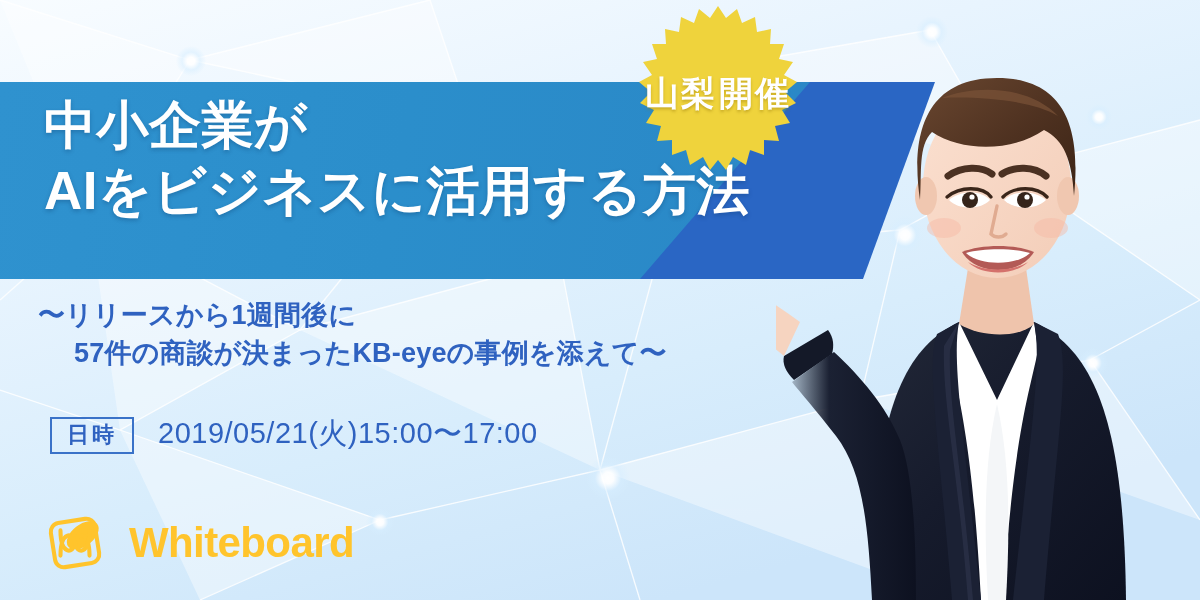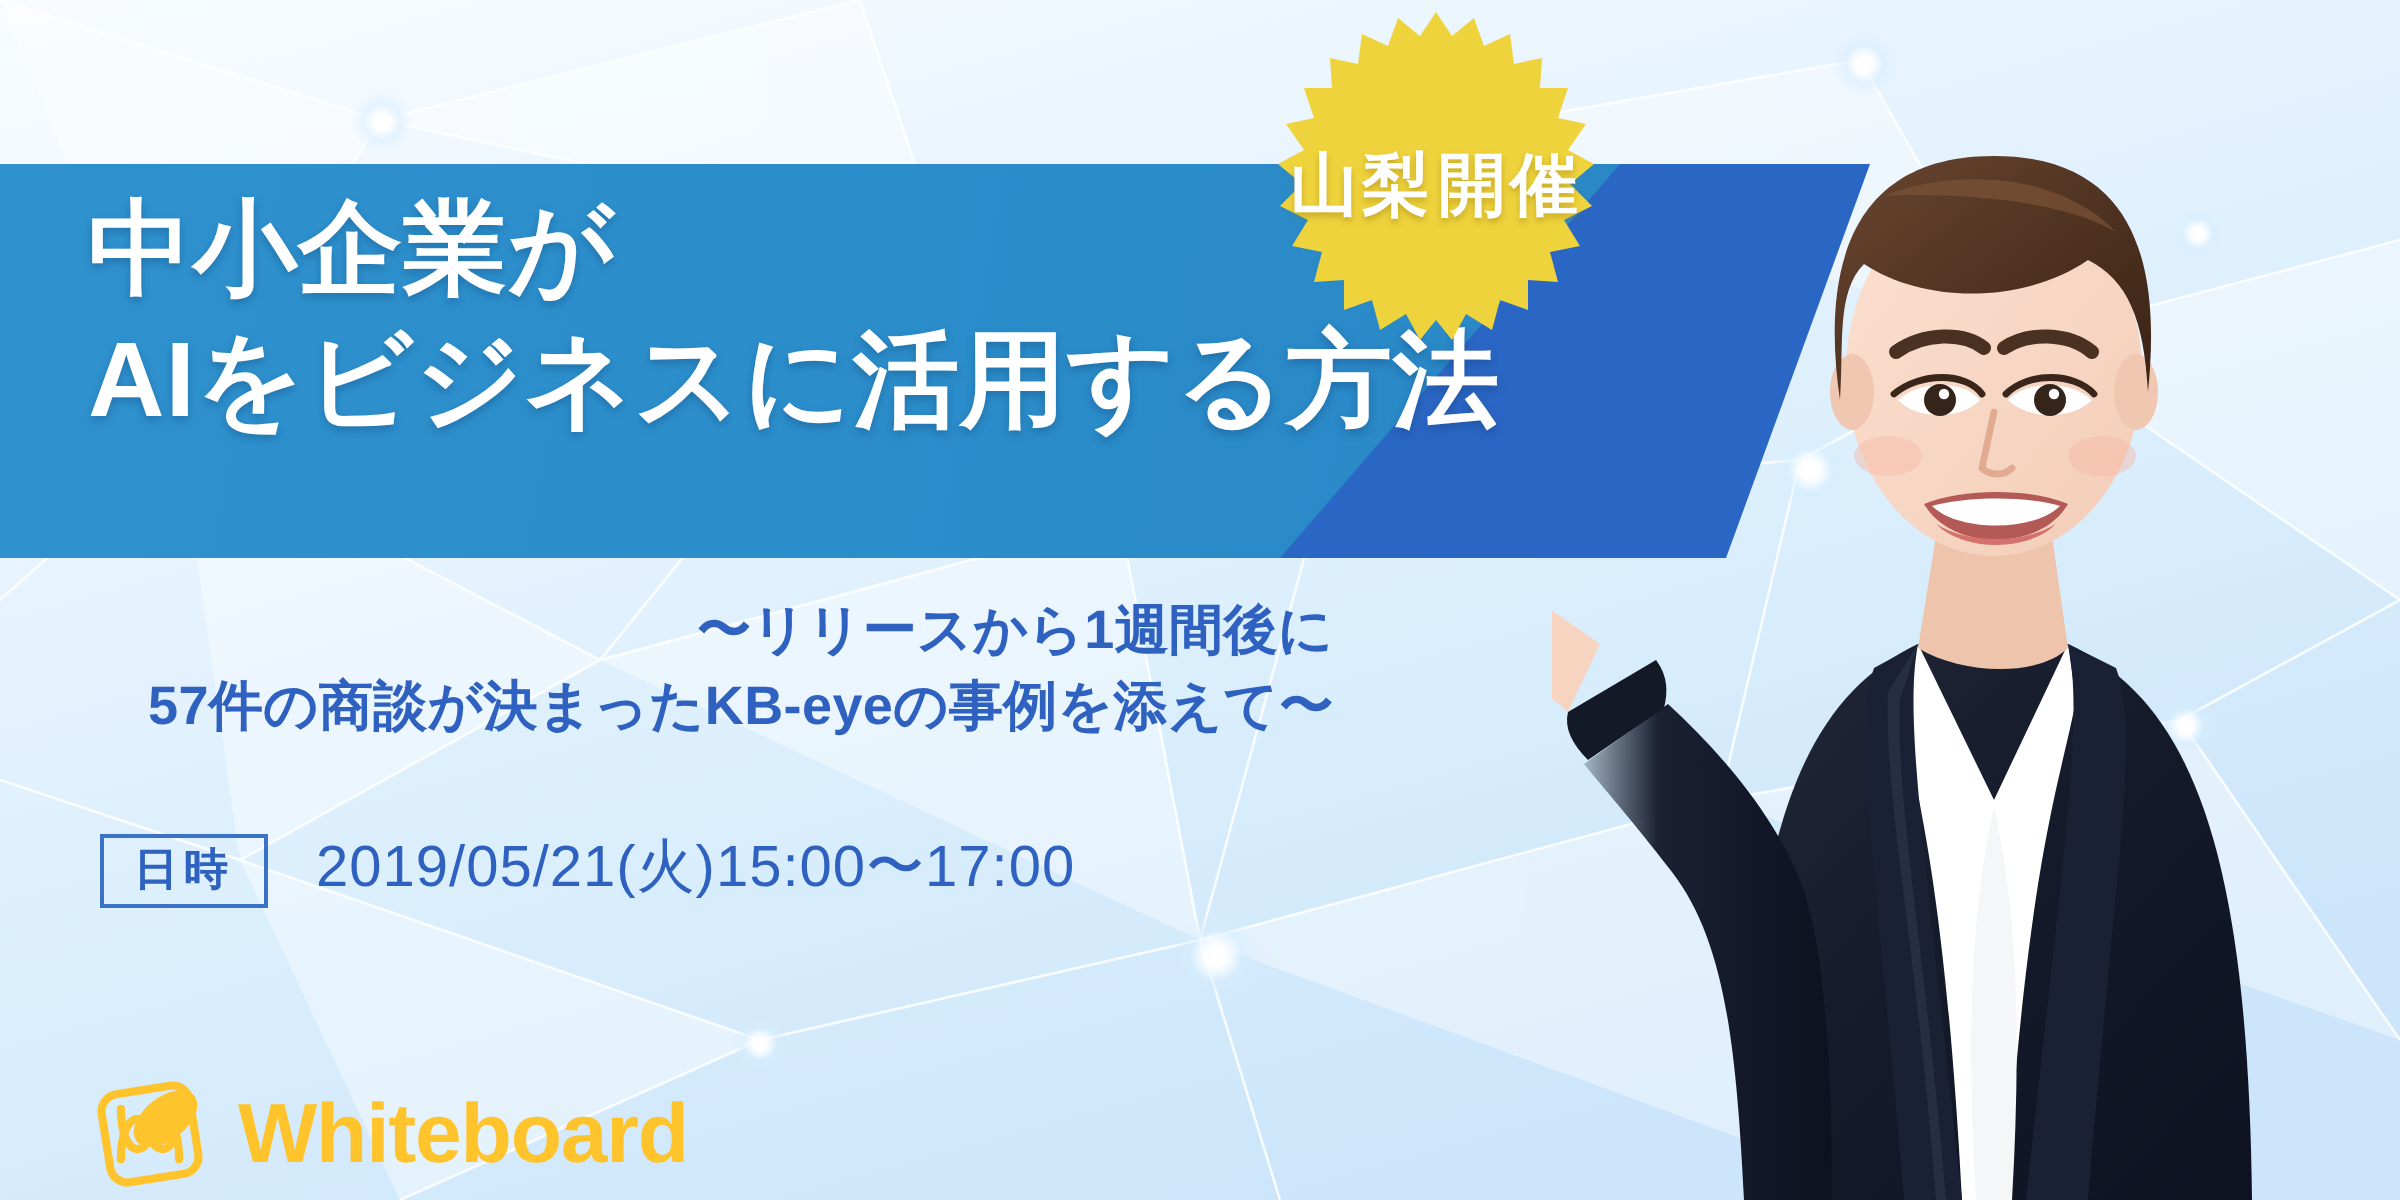--- a/index.html
+++ b/index.html
@@ -46,33 +46,33 @@
   .badge-text{
     position:absolute;inset:0;display:flex;
     align-items:center;justify-content:center;gap:2px;
     color:#ffffff;font-weight:700;font-size:34px;line-height:1.12;
     letter-spacing:2px;
     text-shadow:0 2px 3px rgba(150,120,10,.45);
   }
 
   
   .subtitle{position:absolute;left:38px;top:296px;z-index:6;color:#2f62c0;
-    font-size:27px;font-weight:700;line-height:1.42;letter-spacing:.2px;white-space:nowrap;text-align:right;}
+    font-size:27px;font-weight:700;line-height:1.42;letter-spacing:.2px;white-space:nowrap;}
   .sub2{padding-left:36px;}
 
   
   .daterow{position:absolute;left:50px;top:414px;z-index:6;display:flex;align-items:flex-end;gap:24px;}
   .date-label{
     border:2px solid #3a72c8;color:#2f62c0;font-weight:700;font-size:22px;
     padding:5px 15px 6px;letter-spacing:3px;line-height:1;
   }
   .date-value{color:#2f62c0;font-weight:400;font-size:29px;letter-spacing:.5px;white-space:nowrap;}
 
   
-  .logo{position:absolute;left:44px;top:512px;z-index:6;display:flex;align-items:center;gap:13px;margin-top:24px;}
+  .logo{position:absolute;left:44px;top:512px;z-index:6;display:flex;align-items:center;gap:23px;}
   .logo-mark{width:62px;height:62px;flex:0 0 62px;}
   .logo-word{color:#ffc42c;font-size:42px;font-weight:700;letter-spacing:-.6px;line-height:1;}
 
   
   .person{position:absolute;right:-6px;bottom:0;width:430px;height:600px;z-index:5;pointer-events:none;}
 </style>
 </head>
 <body>
 
 <div id="banner-root">

